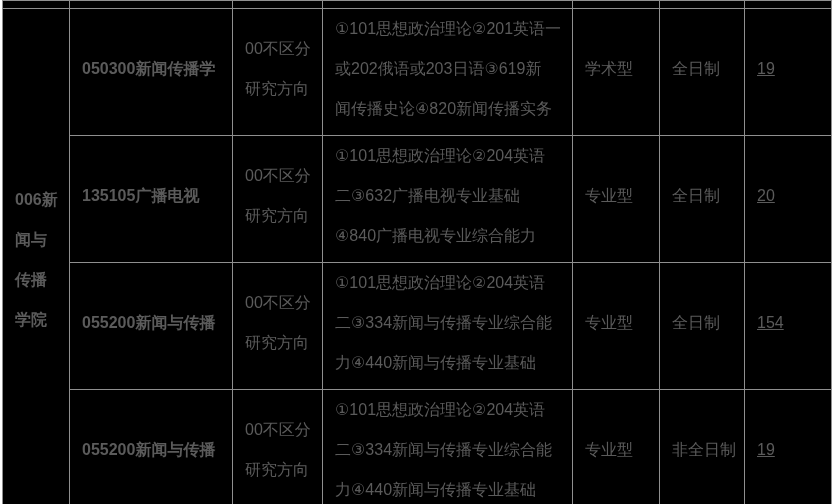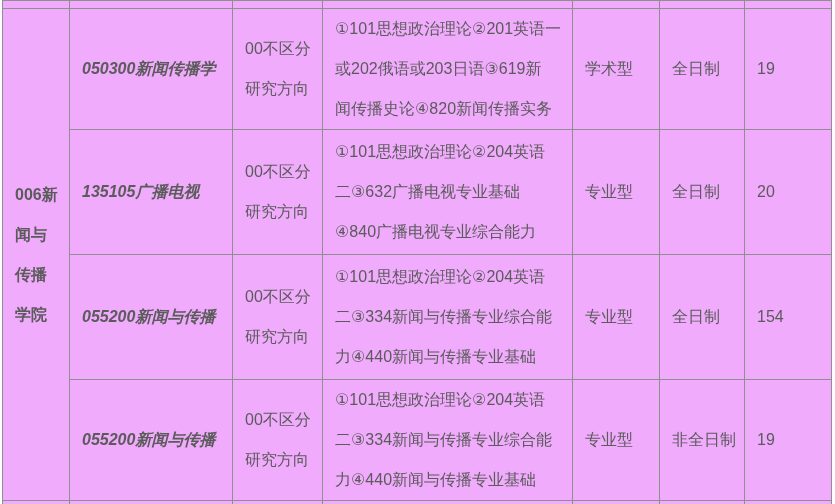--- a/index.html
+++ b/index.html
@@ -16,41 +16,41 @@
     font-family: "Liberation Sans", "DejaVu Sans", sans-serif;
   }
   table.admissions {
     border-collapse: collapse;
     table-layout: fixed;
     margin-left: 2px;
     width: 829px;
   }
   table.admissions td {
     border: 1px solid #8f8f8f;
-    background: #f0abfc;
+    background: #000000;
     color: #5b5b5b;
     font-size: 16px;
     vertical-align: middle;
-    padding: 0 4px 0 12px;
+    padding: 0 4px 6px 12px;
     overflow: hidden;
   }
-  td.bold { font-weight: bold; color: #525252; font-style: italic; }
+  td.bold { font-weight: bold; color: #525252; }
   td.multiline {
     white-space: pre-line;
     line-height: 40px;
   }
   td.subjects { padding-left: 13px; }
   td.college {
     white-space: pre-line;
     line-height: 40px;
     font-weight: bold;
     color: #525252;
     padding-left: 11px;
   }
-  td.quota { padding-left: 13px; }
+  td.quota { padding-left: 13px; text-decoration: underline; }
   tr.sliver-top  { height: 8px; }
   tr.row-1 { height: 119px; }
   tr.row-2 { height: 125px; }
   tr.row-3 { height: 125px; }
   tr.row-4 { height: 117px; }
   tr.sliver-bottom { height: 22px; }
 </style>
 </head>
 <body>
 

